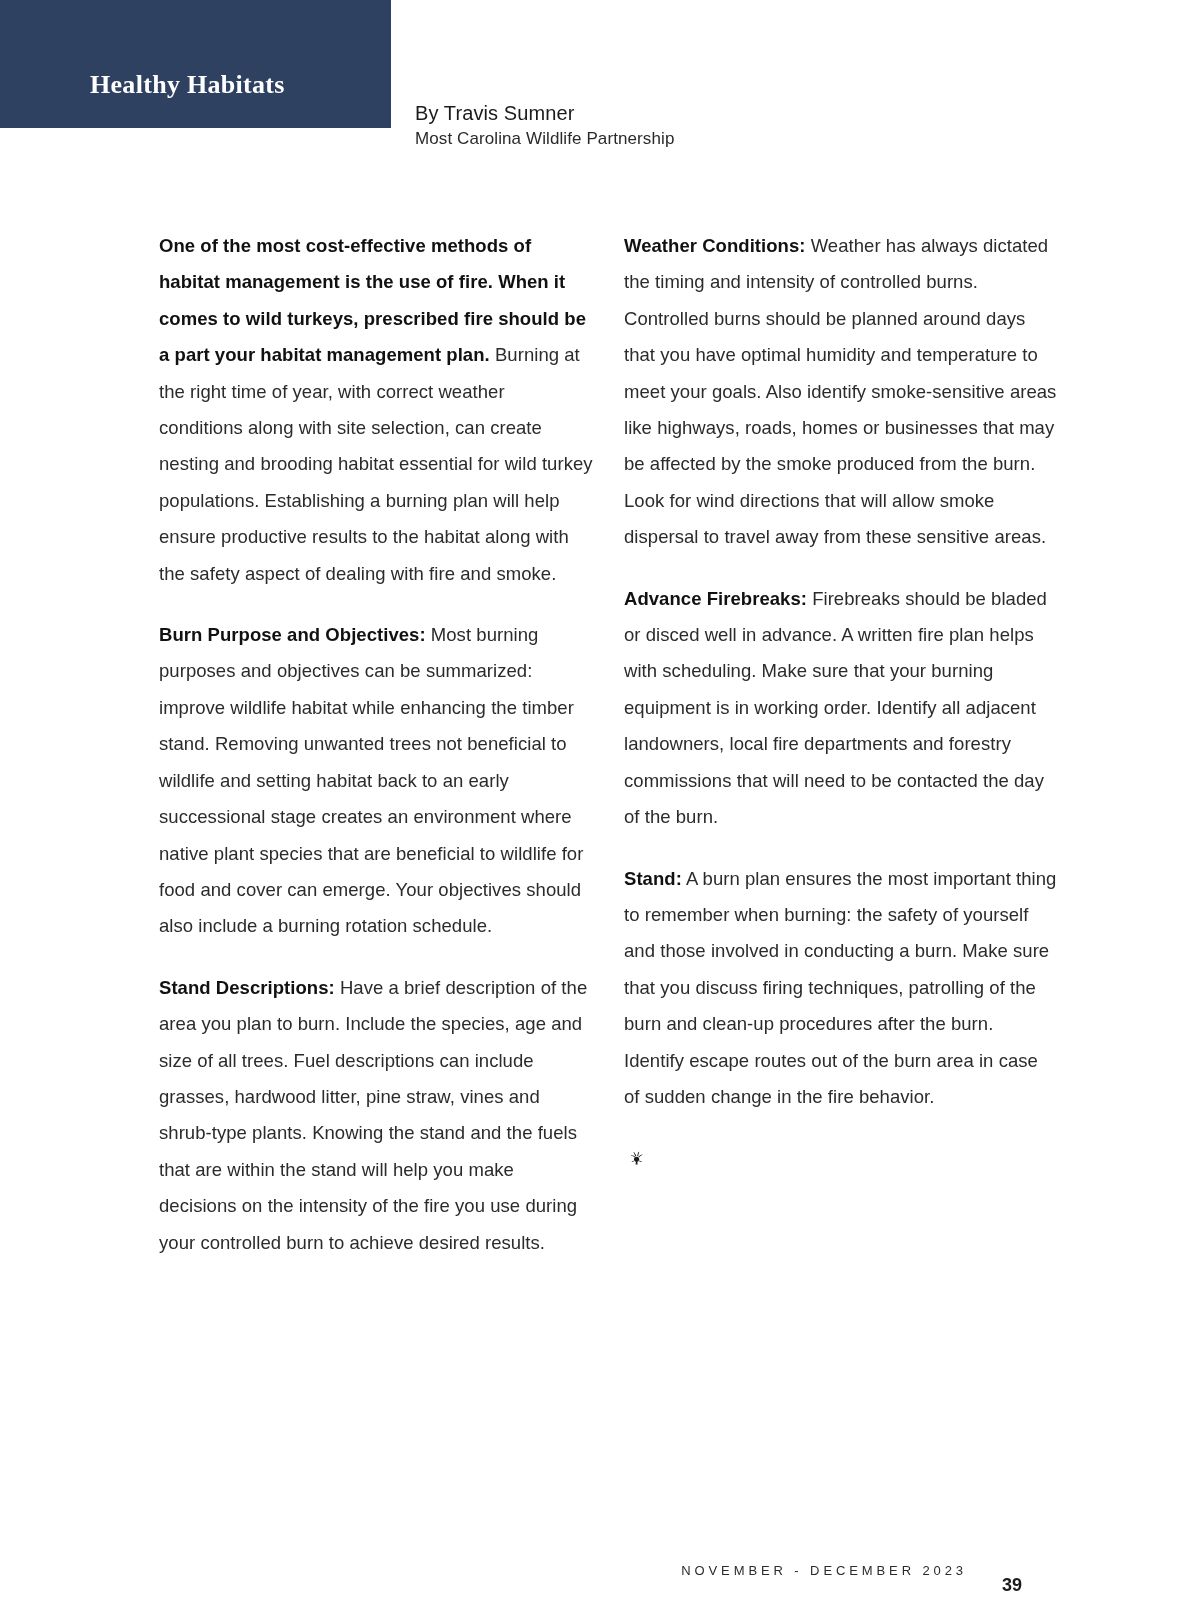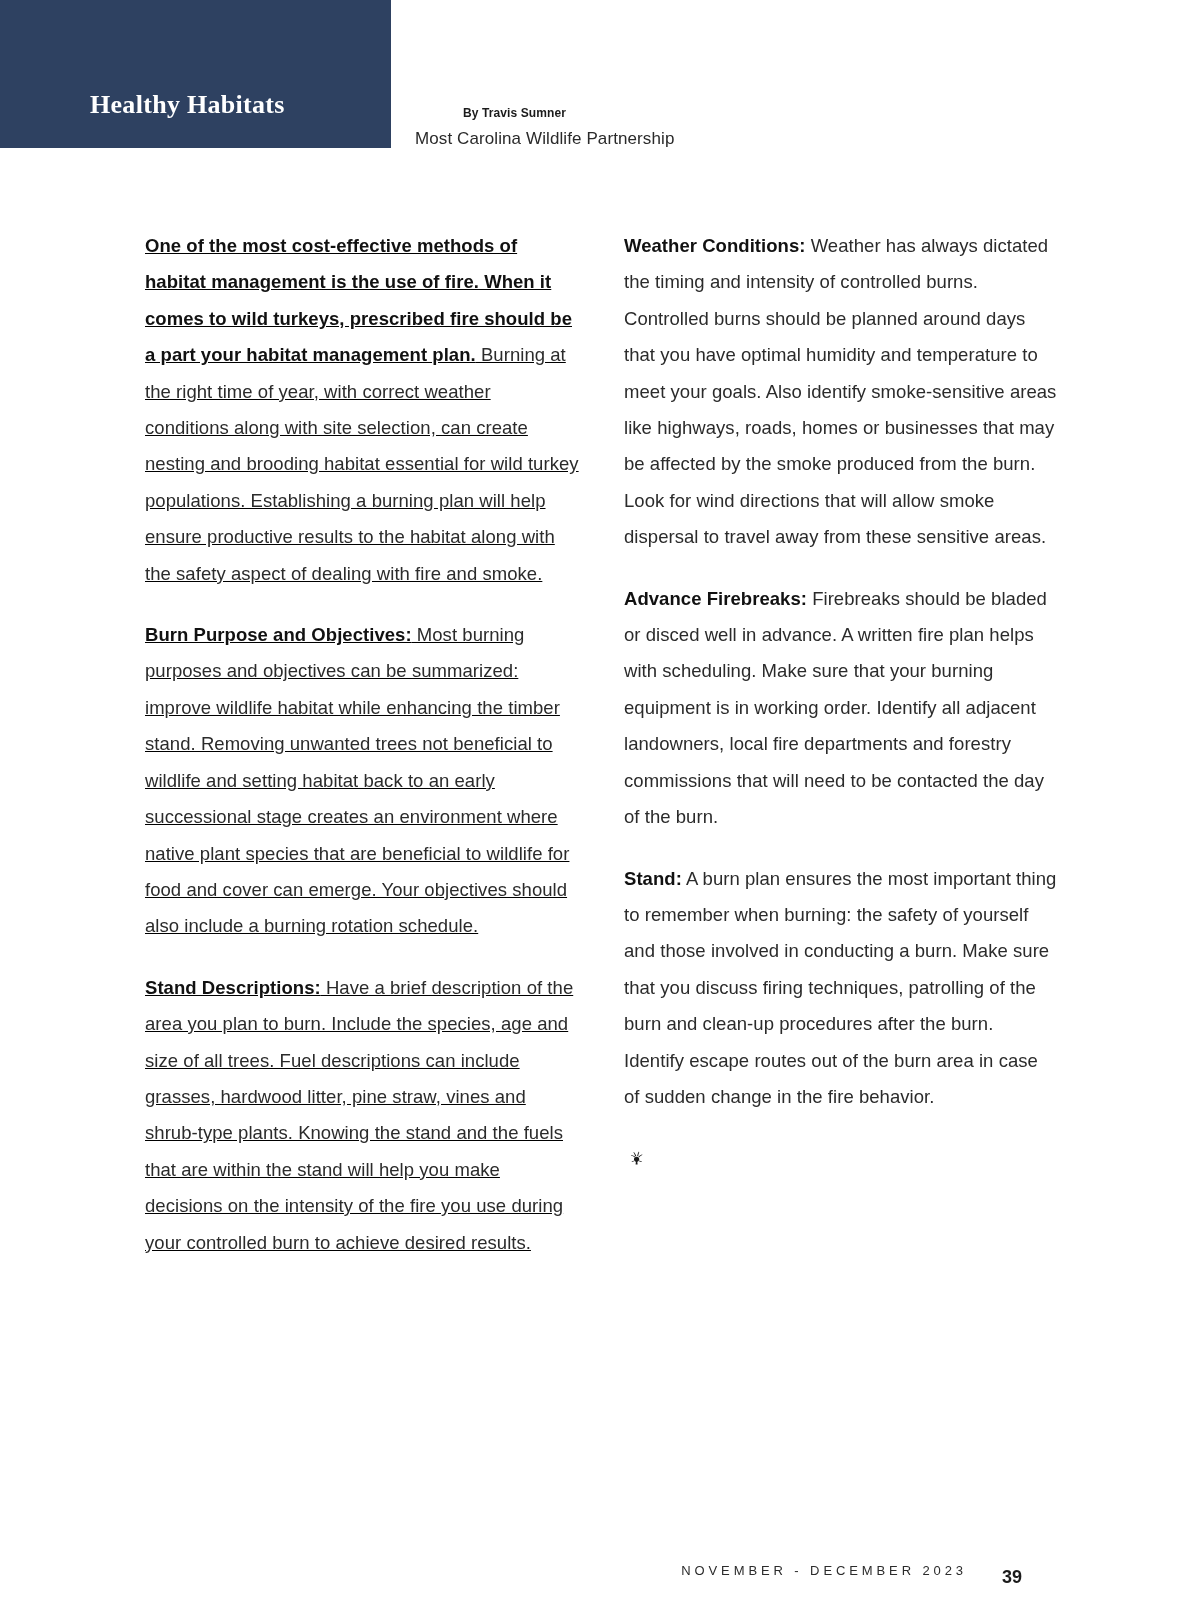--- a/index.html
+++ b/index.html
@@ -16,21 +16,21 @@
     -webkit-font-smoothing: antialiased;
     overflow: hidden;
   }
 
   
   .masthead {
     position: absolute;
     left: 0;
     top: 0;
     width: 391px;
-    height: 148px;
+    height: 128px;
     background: #2e4161;
   }
   .masthead-title {
     position: absolute;
     left: 90px;
     bottom: 28px;
     font-family: "Liberation Serif", "DejaVu Serif", serif;
     font-weight: bold;
     font-size: 26px;
     letter-spacing: 0.3px;
@@ -38,26 +38,25 @@
     white-space: nowrap;
   }
 
   .byline {
     position: absolute;
     left: 415px;
     top: 100px;
     width: 420px;
   }
   .byline-author {
-    font-size: 12px;
-    font-weight: bold;
+    font-size: 20px;
+    font-weight: normal;
     color: #1b1b1b;
     line-height: 26px;
     letter-spacing: 0.1px;
-    margin-left: 48px;
   }
   .byline-org {
     font-size: 17px;
     font-weight: normal;
     color: #2a2a2a;
     line-height: 26px;
     letter-spacing: 0.1px;
   }
 
   
@@ -65,21 +64,21 @@
     position: absolute;
     left: 0;
     top: 228px;
     width: 1200px;
   }
   .col {
     position: absolute;
     top: 0;
     width: 434px;
   }
-  .col-left  { left: 145px; text-decoration: underline; }
+  .col-left  { left: 159px; }
   .col-right { left: 624px; }
 
   .para {
     font-size: 18.5px;
     line-height: 36.4px;
     color: #2b2b2b;
     margin: 0 0 25px 0;
     letter-spacing: 0.05px;
     text-align: left;
   }
@@ -112,21 +111,21 @@
     right: 145px;
     top: 4px;
     font-size: 13px;
     letter-spacing: 3.9px;
     color: #2b2b2b;
     white-space: nowrap;
   }
   .footer-page {
     position: absolute;
     right: 90px;
-    top: 8px;
+    top: 16px;
     font-size: 18px;
     font-weight: bold;
     color: #1b1b1b;
   }
 </style>
 </head>
 <body>
 
 <div class="masthead">
   <div class="masthead-title">Healthy Habitats</div>

